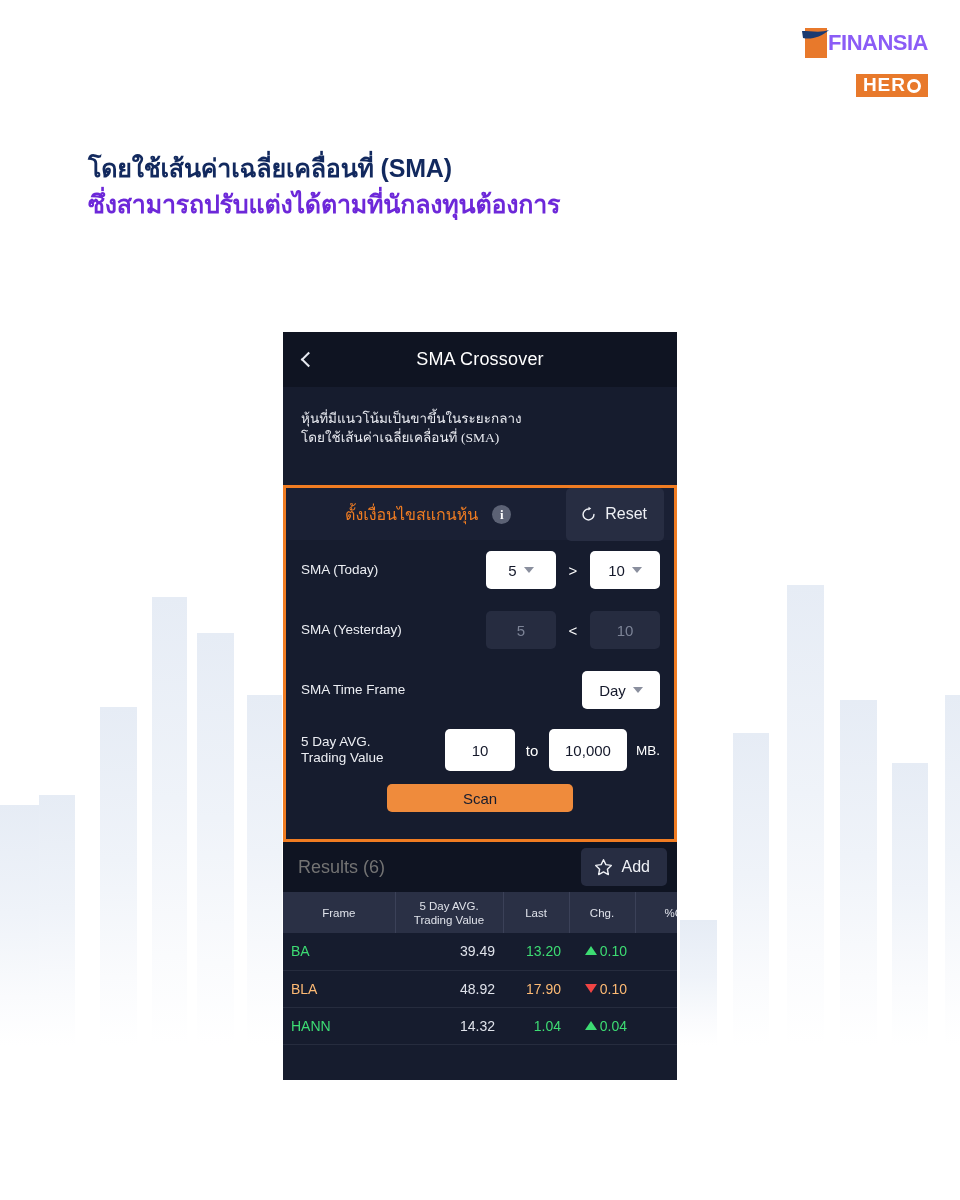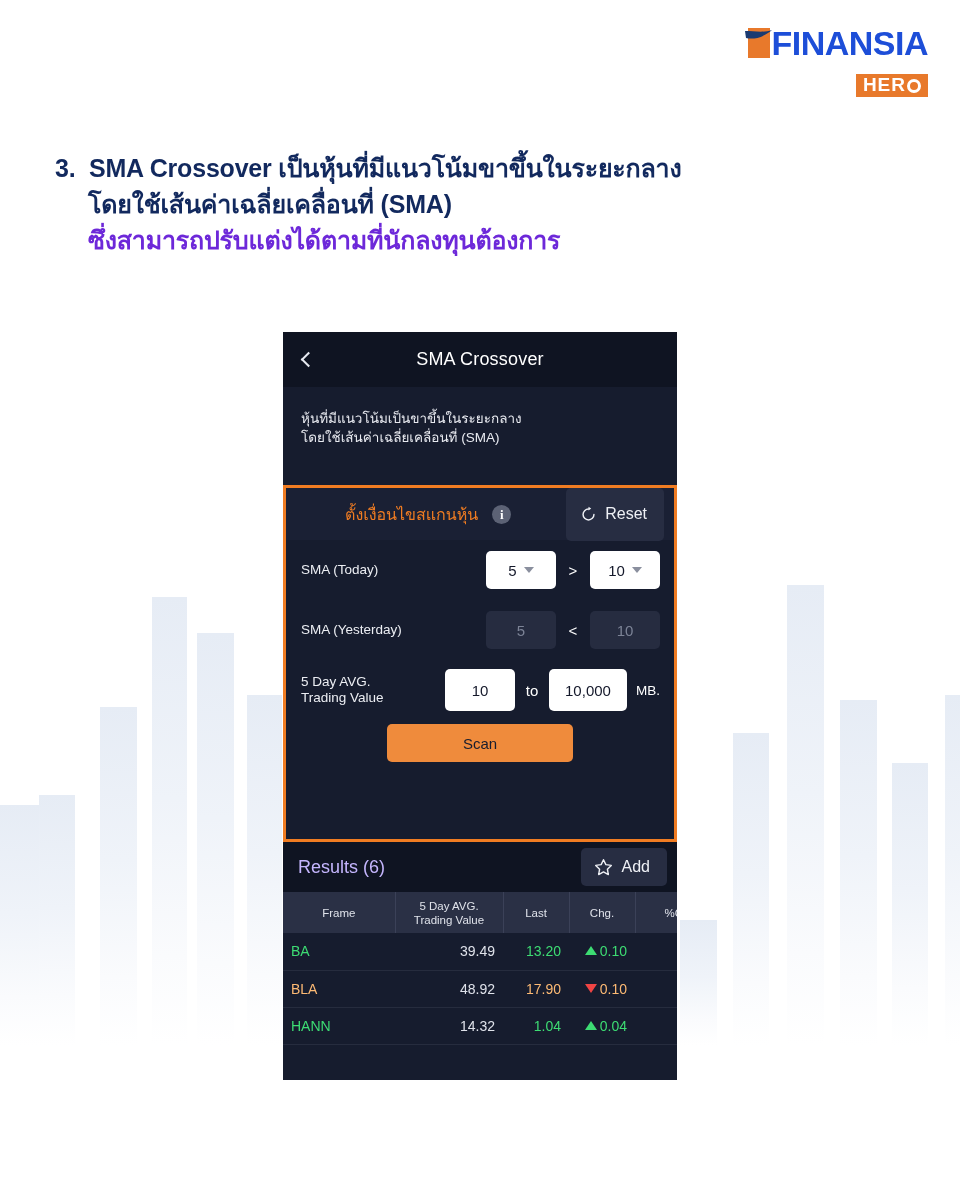--- a/index.html
+++ b/index.html
@@ -32,22 +32,22 @@
     width: 22px; height: 30px;
     background: #e8792b;
     margin-right: 1px;
   }
   .logo-f .swoosh {
     position: absolute; left: -4px; top: 1px; width: 30px; height: 14px;
     overflow: visible;
   }
   .logo-word {
     font-family: "Liberation Sans", sans-serif;
-    font-weight: bold; font-size: 34px; letter-spacing: -0.5px;
-    color: #1d4ed8; line-height: 30px;
+    font-weight: bold; font-size: 22px; letter-spacing: -0.5px;
+    color: #8b5cf6; line-height: 30px;
   }
   .logo-hero {
     display: inline-block; margin-top: 16px;
     background: #e8792b; color: #ffffff;
     font-weight: bold; font-size: 19px; letter-spacing: 1px;
     padding: 1px 7px 2px 7px; line-height: 20px;
   }
   .logo-hero .o-ring {
     display: inline-block; width: 14px; height: 14px;
     border: 3px solid #ffffff; border-radius: 50%;
@@ -100,21 +100,21 @@
     font-size: 18px; color: #ffffff; letter-spacing: 0.2px;
   }
 
   
   .desc {
     padding: 22px 18px 0 18px;
     height: 98px;
     background: #161c2e;
     font-size: 13.5px; line-height: 19px; color: #e8eaf0;
   }
-  .desc div { white-space: nowrap; }
+  .desc div { white-space: nowrap; font-family: Liberation Serif, serif; }
 
   
   .settings {
     margin: 0;
     border: 3px solid #f07c22;
     border-left-width: 3px; border-right-width: 3px;
     background: #161c2e;
     height: 357px;
     position: relative;
   }
@@ -160,32 +160,32 @@
   .caret {
     width: 0; height: 0;
     border-left: 5px solid transparent; border-right: 5px solid transparent;
     border-top: 6px solid #8a8f9e;
   }
   .op { width: 34px; text-align: center; font-size: 15px; color: #ffffff; }
   .unit { margin-left: 9px; font-size: 13.5px; color: #ffffff; }
 
   .scan-wrap { padding: 4px 14px 0 14px; display: flex; justify-content: center; }
   .scan-btn {
-    width: 186px; height: 38px; border-radius: 5px;
+    width: 186px; height: 28px; border-radius: 5px;
     background: #ef8b3c; color: #161c2e;
     display: flex; align-items: center; justify-content: center;
     font-size: 15px;
   }
 
   
   .results-head {
     height: 50px; background: #0f1422;
     display: flex; align-items: center; padding: 0 10px 0 15px;
   }
-  .results-title { color: #c4b5fd; font-size: 18px; }
+  .results-title { color: #737373; font-size: 18px; }
   .add-btn {
     margin-left: auto; display: flex; align-items: center; gap: 9px;
     background: #272d42; border-radius: 5px;
     height: 38px; padding: 0 17px 0 13px;
     color: #eef0f5; font-size: 16px;
   }
   .star-icon { width: 19px; height: 19px; display: block; }
 
   
   .tbl { width: 100%; border-collapse: collapse; table-layout: fixed; }
@@ -244,21 +244,20 @@
         </svg>
       </div>
       <span class="logo-word">FINANSIA</span>
     </div>
     <div>
       <span class="logo-hero"><span>HER</span><span class="o-ring"></span></span>
     </div>
   </div>
 
   <div id="heading">
-    <div class="hline l1"><span class="num">3.</span>&nbsp;&nbsp;<span>SMA Crossover</span><span> เป็นหุ้นที่มีแนวโน้มขาขึ้นในระยะกลาง</span></div>
     <div class="hline l2">โดยใช้เส้นค่าเฉลี่ยเคลื่อนที่ (SMA)</div>
     <div class="hline l3 hl-orange">ซึ่งสามารถปรับแต่งได้ตามที่นักลงทุนต้องการ</div>
   </div>
 
   <div id="phone">
 
     <div class="nav">
       <div class="nav-back">
         <span class="chev-left"></span>
       </div>
@@ -299,20 +298,28 @@
       </div>
 
       <div class="row">
         <span class="row-label">SMA (Yesterday)</span>
         <span class="spacer"></span>
         <div class="field disabled">5</div>
         <span class="op">&lt;</span>
         <div class="field disabled">10</div>
       </div>
 
+      <div class="row">
+        <span class="row-label">SMA Time Frame</span>
+        <span class="spacer"></span>
+        <div class="field wide">
+          <span>Day</span>
+          <span class="caret"></span>
+        </div>
+      </div>
 
       <div class="row">
         <span class="row-label">
           <span>5 Day AVG.</span><br>
           <span>Trading Value</span>
         </span>
         <span class="spacer"></span>
         <div class="field tall">10</div>
         <span class="op">to</span>
         <div class="field tall wide">10,000</div>

